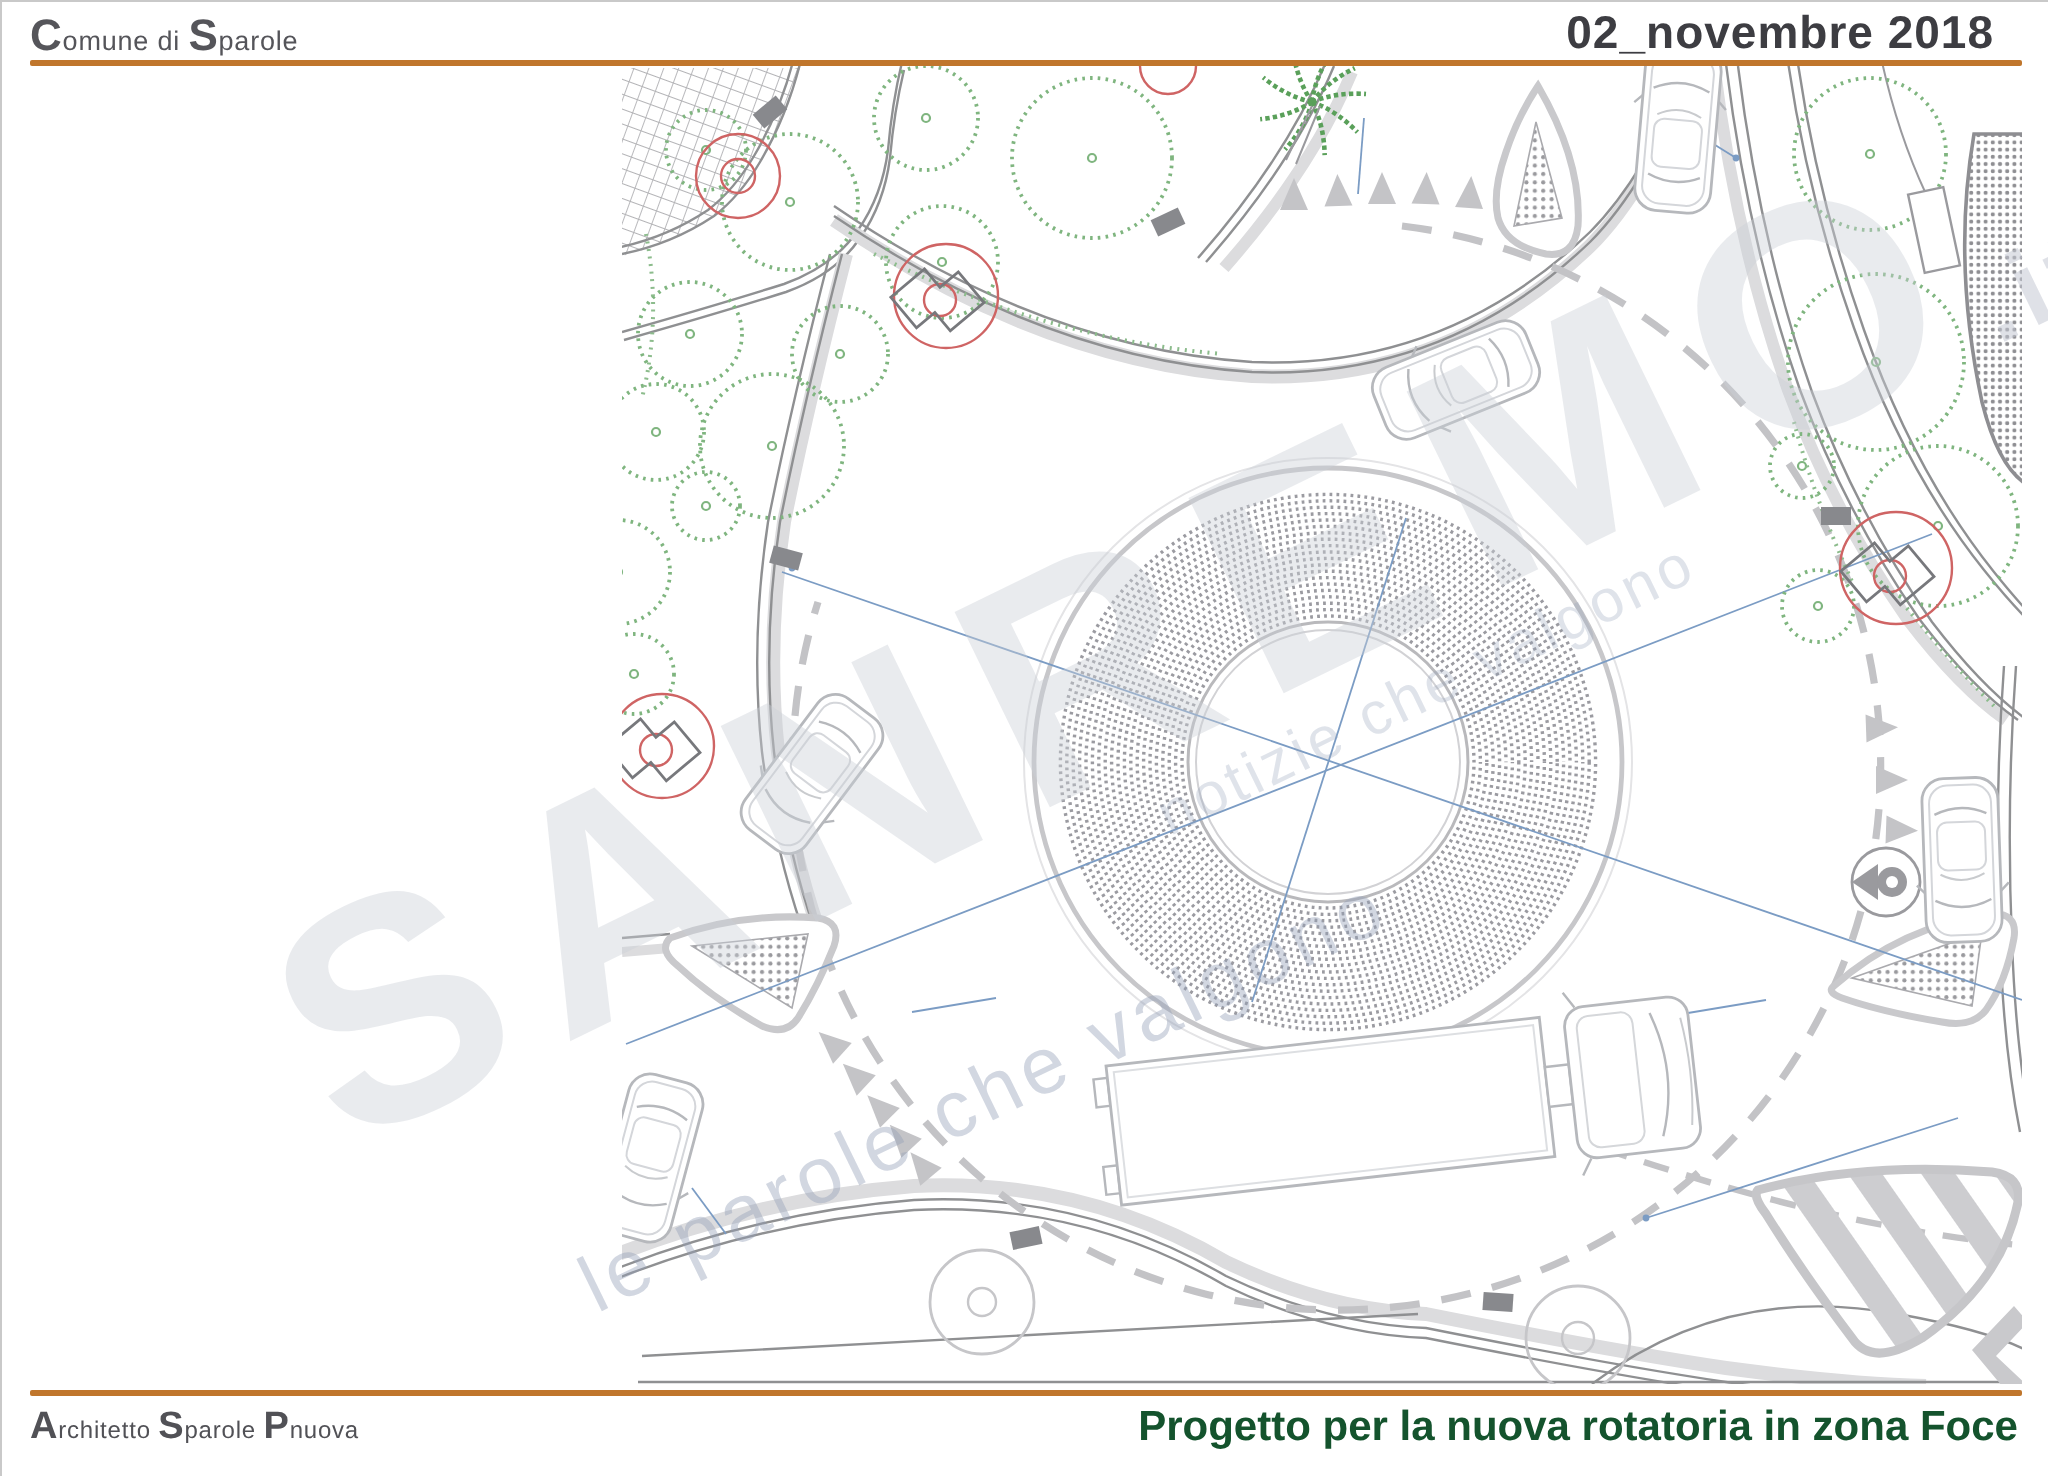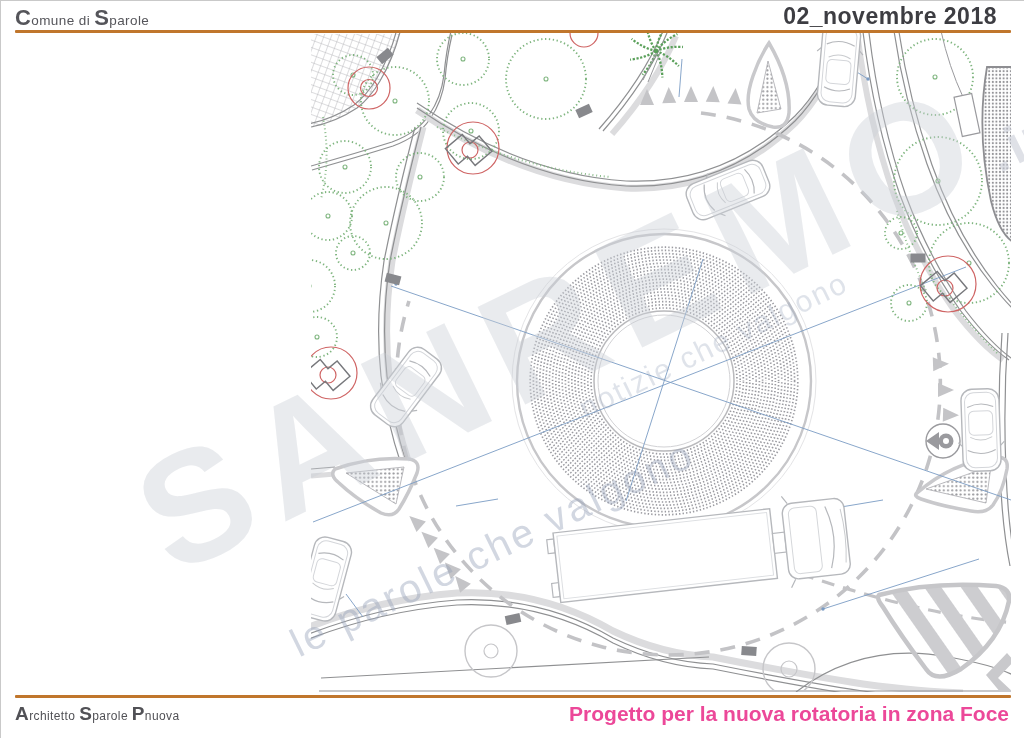--- a/index.html
+++ b/index.html
@@ -12,21 +12,21 @@
   .hdr-left{position:absolute;left:14px;top:4px;color:#55555a;letter-spacing:.4px;}
   .hdr-left .cap{font-size:22px;font-weight:600;}
   .hdr-left .sm{font-size:13.5px;}
   .hdr-right{position:absolute;right:28px;top:2px;font-size:23px;font-weight:700;color:#3d3d42;letter-spacing:.5px;}
   .rule{position:absolute;left:14px;right:14px;height:3px;background:#c0762c;border-radius:1px;}
   .rule-top{top:29px;}
   .rule-bottom{top:694px;}
   .ftr-left{position:absolute;left:14px;top:702px;color:#515156;letter-spacing:.4px;}
   .ftr-left .cap{font-size:19px;font-weight:600;}
   .ftr-left .sm{font-size:12px;}
-  .ftr-right{position:absolute;right:16px;top:701px;font-size:21px;font-weight:700;color:#ec4899;}
+  .ftr-right{position:absolute;right:16px;top:701px;font-size:21px;font-weight:700;color:#14532d;}
   
   .drawing{position:absolute;left:0;top:0;width:1024px;height:738px;}
   .drawing svg{position:absolute;left:0;top:0;}
   
   .wm{position:absolute;pointer-events:none;white-space:nowrap;transform-origin:0 50%;}
   .wm-brand{left:148px;top:436px;transform:rotate(-26deg);font-size:158px;font-weight:700;
     letter-spacing:16px;color:rgba(203,207,215,0.42);}
   .wm-brand .tld{font-size:54px;font-weight:700;letter-spacing:4px;color:rgba(196,201,211,0.55);}
   .wm-slogan{left:292px;top:622px;transform:rotate(-26deg);font-size:40px;letter-spacing:3px;
     color:rgba(148,159,183,0.42);}

